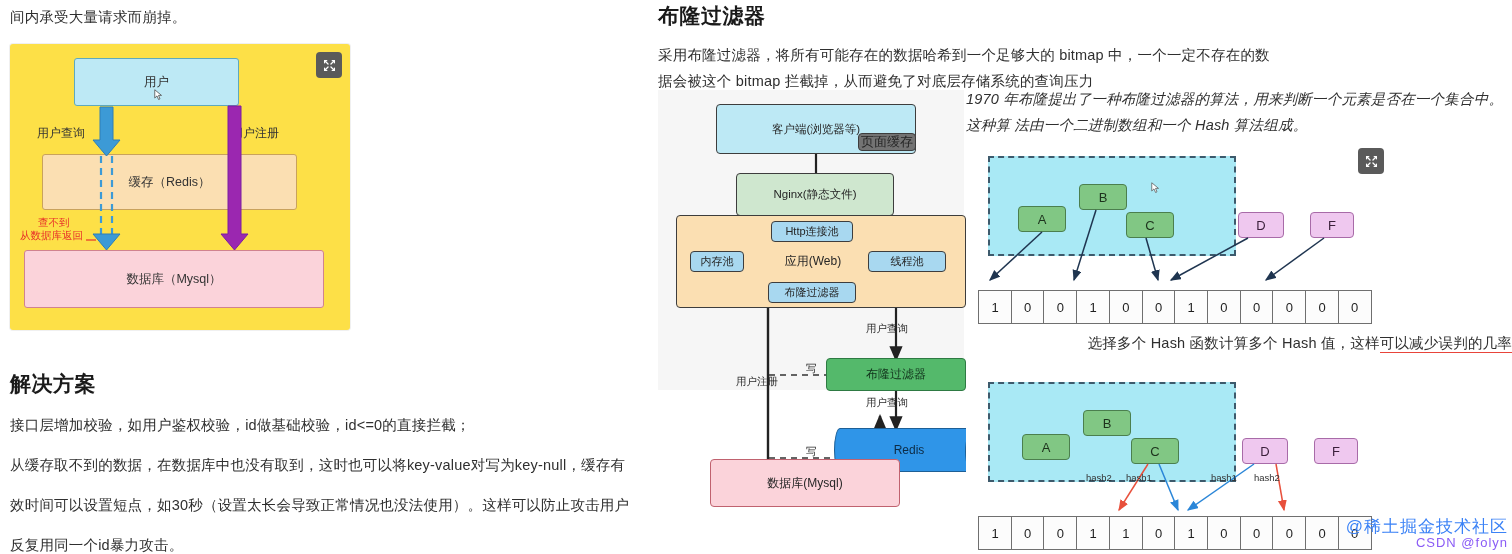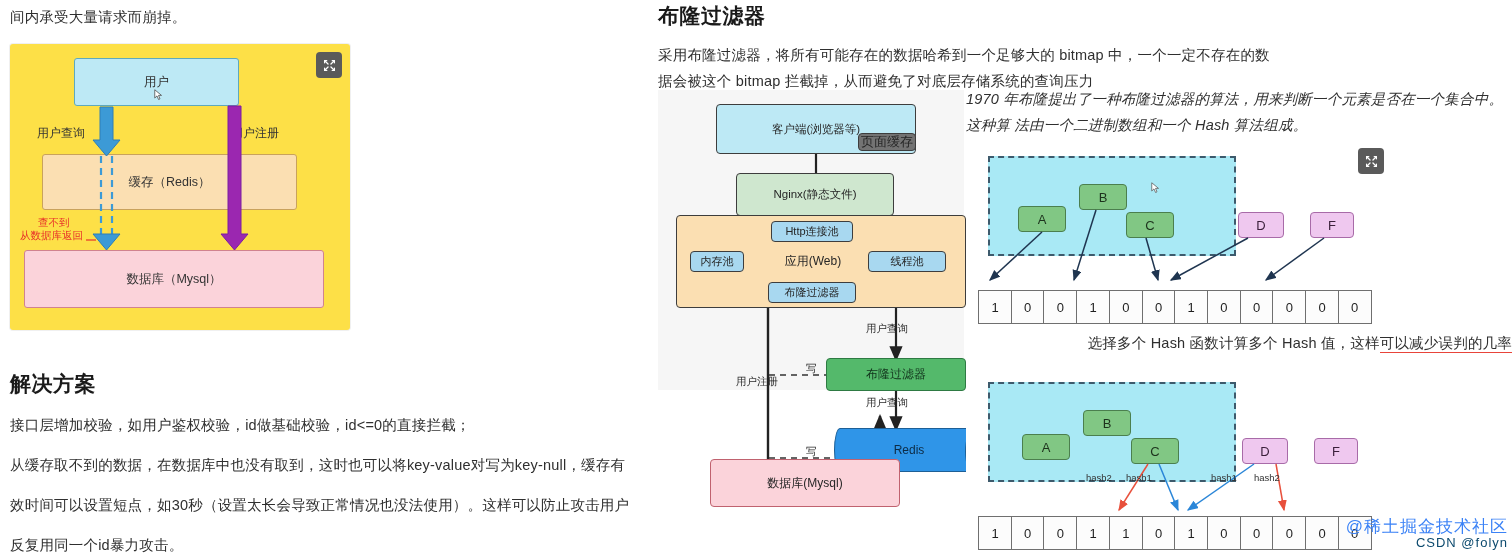--- a/index.html
+++ b/index.html
@@ -159,21 +159,21 @@
 
   .hashlbl { position:absolute; font-size:9.5px; color:#333; white-space:nowrap; }
 
   .cursor { position:absolute; width:9px; height:12px; }
 
   .watermark {
     position:absolute; right:4px; bottom:4px;
     text-align:right; pointer-events:none;
   }
   .wm1 { font-size:17px; color:#3b82f6; letter-spacing:1px; }
-  .wm2 { font-size:13px; color:#0c4a6e; letter-spacing:1px; margin-top:-3px; }
+  .wm2 { font-size:13px; color:#8b5cf6; letter-spacing:1px; margin-top:-3px; }
 
   svg.ov { position:absolute; left:0; top:0; overflow:visible; pointer-events:none; }
 </style>
 </head>
 <body>
 
 <div class="page">
 
   <div class="left-col">
     <div class="left-intro">

